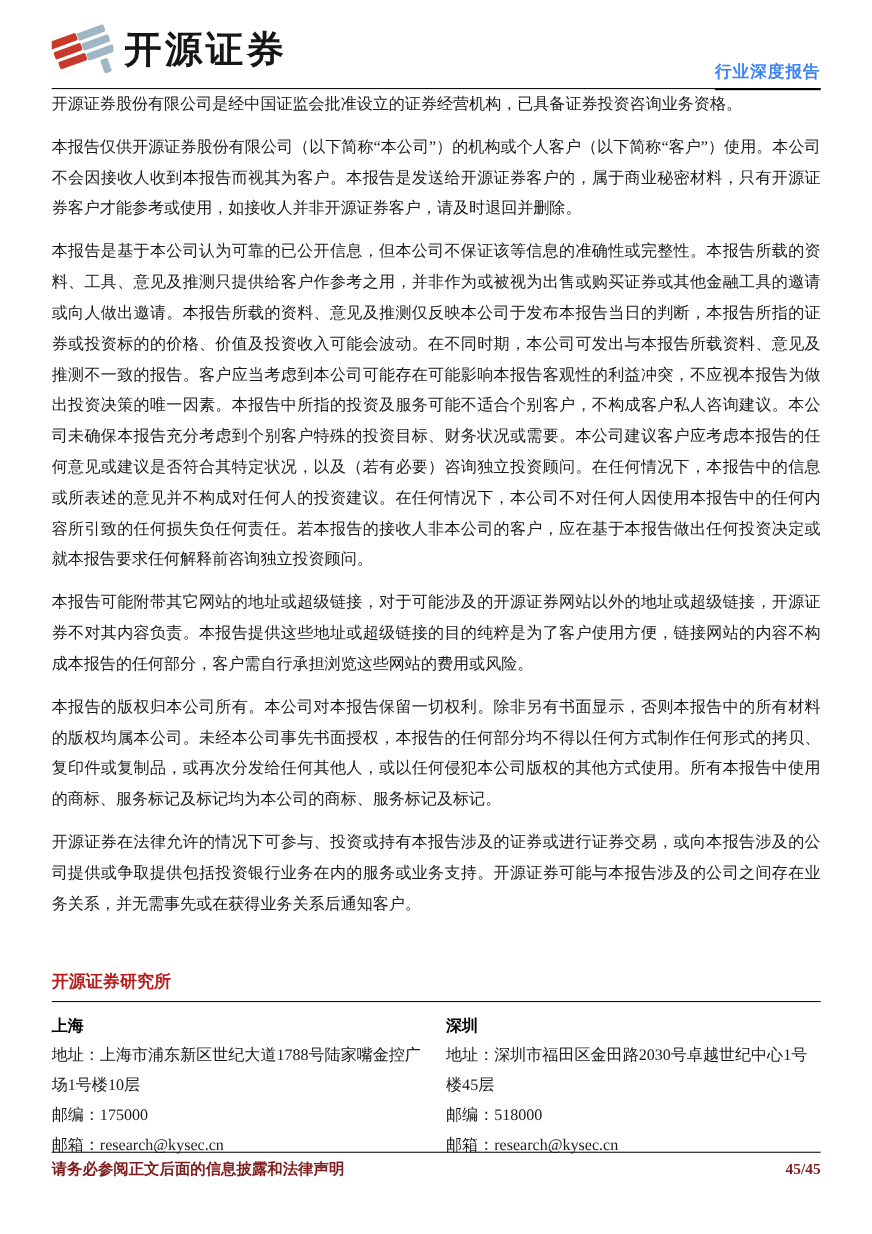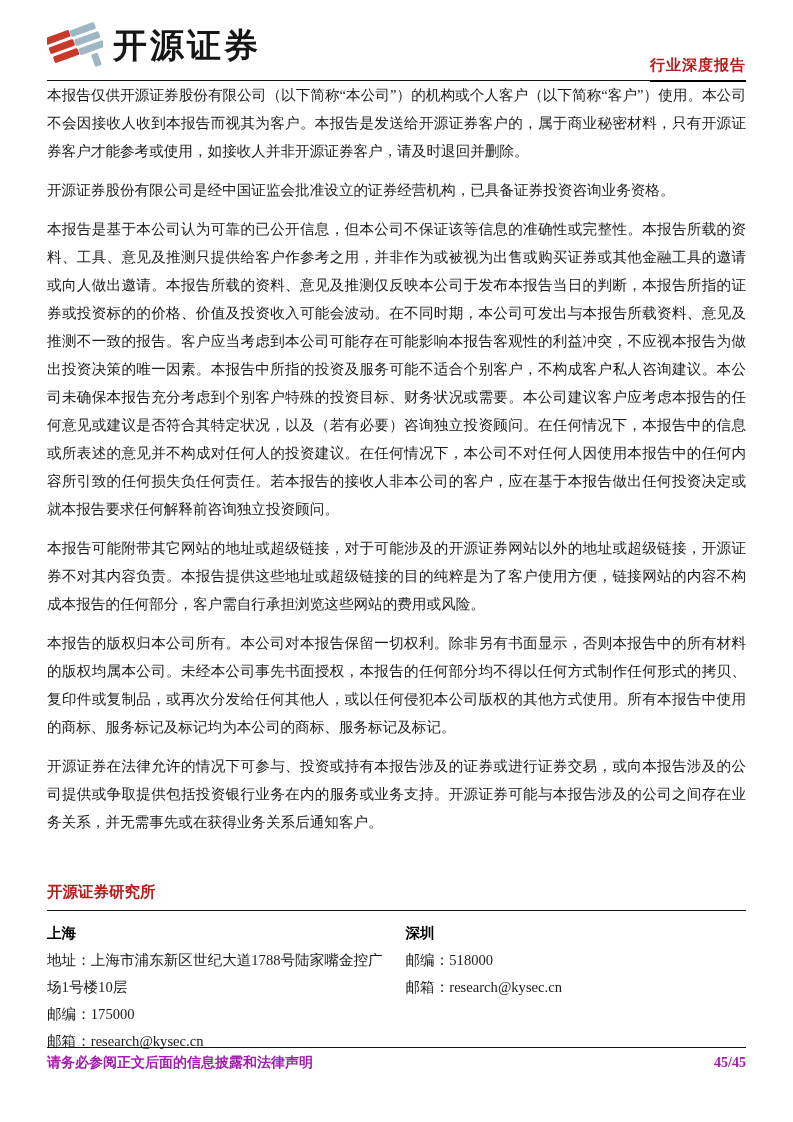--- a/index.html
+++ b/index.html
@@ -31,21 +31,21 @@
     font-family: "DejaVu Sans", "Liberation Sans", sans-serif;
     font-weight: 700;
     font-size: 34px;
     letter-spacing: 3px;
     color: #161616;
     line-height: 1;
   }
   .report-type {
     font-size: 15px;
     font-weight: 700;
-    color: #b91c1c;
+    color: #3b82f6;
     padding-bottom: 5px;
     border-bottom: 2.5px solid #000000;
     margin-bottom: -2px;
     letter-spacing: 1px;
   }
 
   
   .legal-title {
     font-size: 15.5px;
     font-weight: 700;
@@ -85,21 +85,21 @@
     left: 47px;
     right: 47px;
     top: 1047px;
     border-top: 1.5px solid #111111;
     padding-top: 6px;
     display: flex;
     justify-content: space-between;
     align-items: baseline;
     font-size: 14px;
     font-weight: 700;
-    color: #a21caf;
+    color: #7f1d1d;
   }
 </style>
 </head>
 <body>
 
 <div class="page">
 
   <div class="header">
     <div class="logo">
       <svg class="logo-icon" width="56" height="58" viewBox="0 0 56 58" aria-hidden="true">
@@ -116,42 +116,43 @@
         </g>
       </svg>
       <span class="logo-text">开源证券</span>
     </div>
     <div class="report-type">行业深度报告</div>
   </div>
 
   <div class="margins">
 
     <div class="legal-paragraphs">
+      <p>开源证券股份有限公司是经中国证监会批准设立的证券经营机构，已具备证券投资咨询业务资格。</p>
       <p>本报告仅供开源证券股份有限公司（以下简称“本公司”）的机构或个人客户（以下简称“客户”）使用。本公司不会因接收人收到本报告而视其为客户。本报告是发送给开源证券客户的，属于商业秘密材料，只有开源证券客户才能参考或使用，如接收人并非开源证券客户，请及时退回并删除。</p>
-      <p>开源证券股份有限公司是经中国证监会批准设立的证券经营机构，已具备证券投资咨询业务资格。</p>
       <p>本报告是基于本公司认为可靠的已公开信息，但本公司不保证该等信息的准确性或完整性。本报告所载的资料、工具、意见及推测只提供给客户作参考之用，并非作为或被视为出售或购买证券或其他金融工具的邀请或向人做出邀请。本报告所载的资料、意见及推测仅反映本公司于发布本报告当日的判断，本报告所指的证券或投资标的的价格、价值及投资收入可能会波动。在不同时期，本公司可发出与本报告所载资料、意见及推测不一致的报告。客户应当考虑到本公司可能存在可能影响本报告客观性的利益冲突，不应视本报告为做出投资决策的唯一因素。本报告中所指的投资及服务可能不适合个别客户，不构成客户私人咨询建议。本公司未确保本报告充分考虑到个别客户特殊的投资目标、财务状况或需要。本公司建议客户应考虑本报告的任何意见或建议是否符合其特定状况，以及（若有必要）咨询独立投资顾问。在任何情况下，本报告中的信息或所表述的意见并不构成对任何人的投资建议。在任何情况下，本公司不对任何人因使用本报告中的任何内容所引致的任何损失负任何责任。若本报告的接收人非本公司的客户，应在基于本报告做出任何投资决定或就本报告要求任何解释前咨询独立投资顾问。</p>
       <p>本报告可能附带其它网站的地址或超级链接，对于可能涉及的开源证券网站以外的地址或超级链接，开源证券不对其内容负责。本报告提供这些地址或超级链接的目的纯粹是为了客户使用方便，链接网站的内容不构成本报告的任何部分，客户需自行承担浏览这些网站的费用或风险。</p>
       <p>本报告的版权归本公司所有。本公司对本报告保留一切权利。除非另有书面显示，否则本报告中的所有材料的版权均属本公司。未经本公司事先书面授权，本报告的任何部分均不得以任何方式制作任何形式的拷贝、复印件或复制品，或再次分发给任何其他人，或以任何侵犯本公司版权的其他方式使用。所有本报告中使用的商标、服务标记及标记均为本公司的商标、服务标记及标记。</p>
       <p>开源证券在法律允许的情况下可参与、投资或持有本报告涉及的证券或进行证券交易，或向本报告涉及的公司提供或争取提供包括投资银行业务在内的服务或业务支持。开源证券可能与本报告涉及的公司之间存在业务关系，并无需事先或在获得业务关系后通知客户。</p>
     </div>
 
     <div class="institute">
       <div class="institute-title">开源证券研究所</div>
 
       <div class="office-grid">
 
         <div class="office">
           <div class="city">上海</div>
           <div class="addr">地址：上海市浦东新区世纪大道1788号陆家嘴金控广场1号楼10层</div>
           <div class="zip">邮编：175000</div>
           <div class="email">邮箱：research@kysec.cn</div>
         </div>
 
         <div class="office">
           <div class="city">深圳</div>
+          <div class="addr">地址：深圳市福田区金田路2030号卓越世纪中心1号楼45层</div>
           <div class="zip">邮编：518000</div>
           <div class="email">邮箱：research@kysec.cn</div>
         </div>
 
       </div>
     </div>
   </div>
 
   <div class="footer">
     <span class="footer-disclaimer">请务必参阅正文后面的信息披露和法律声明</span>

